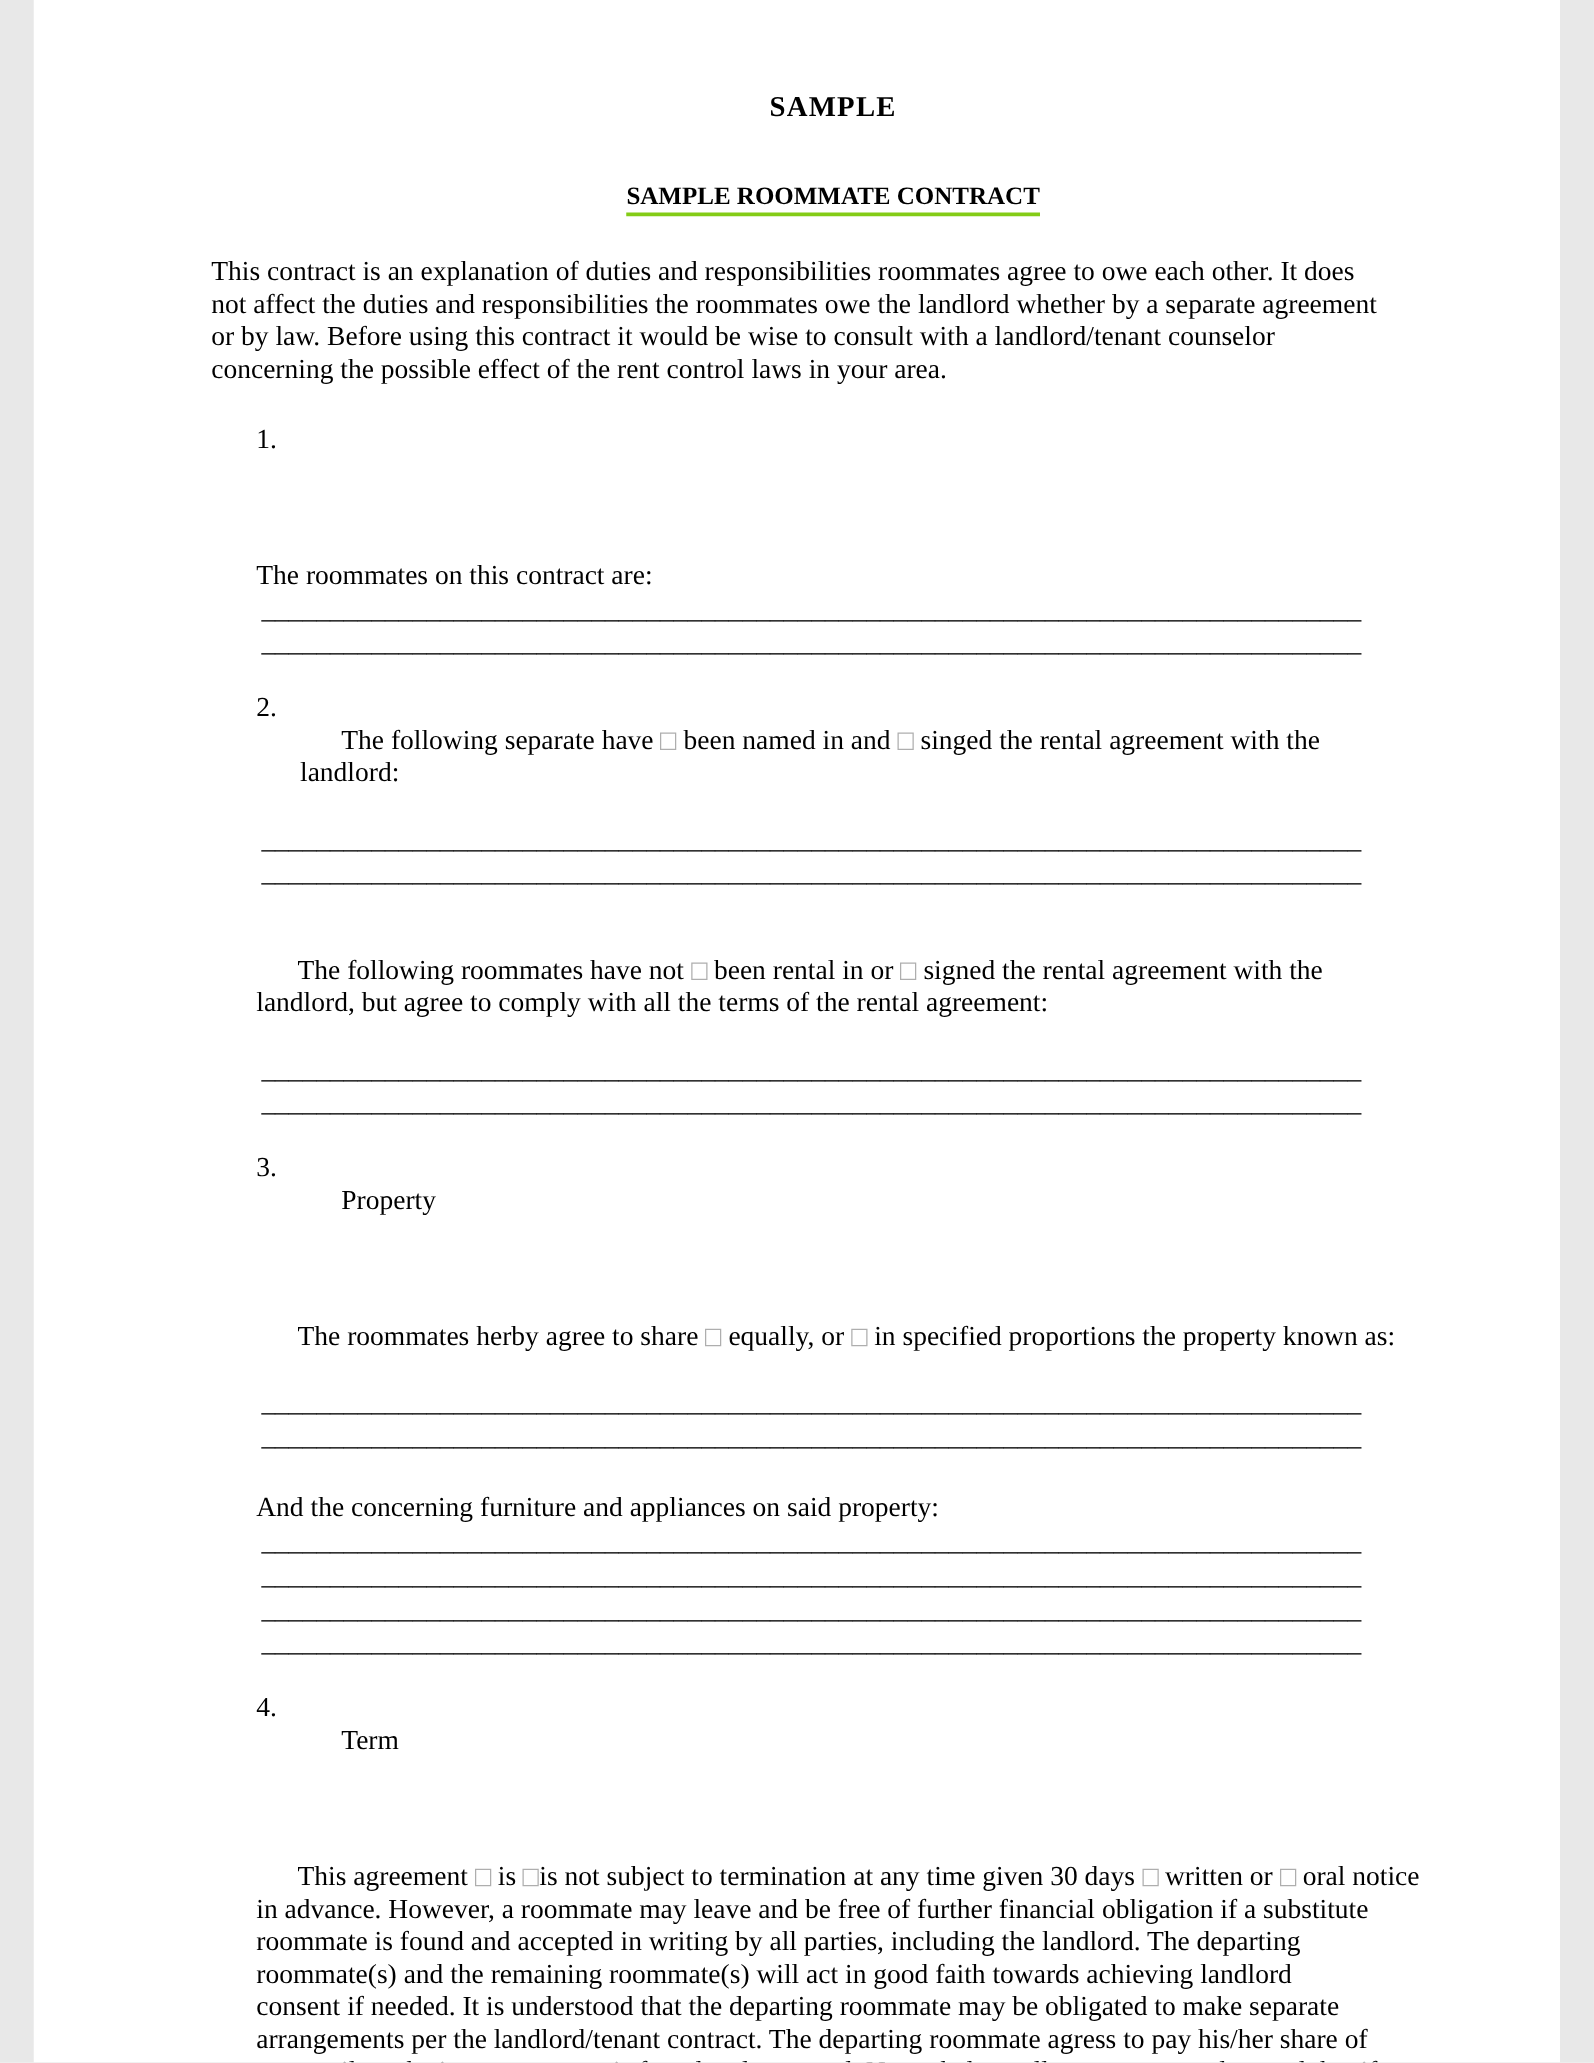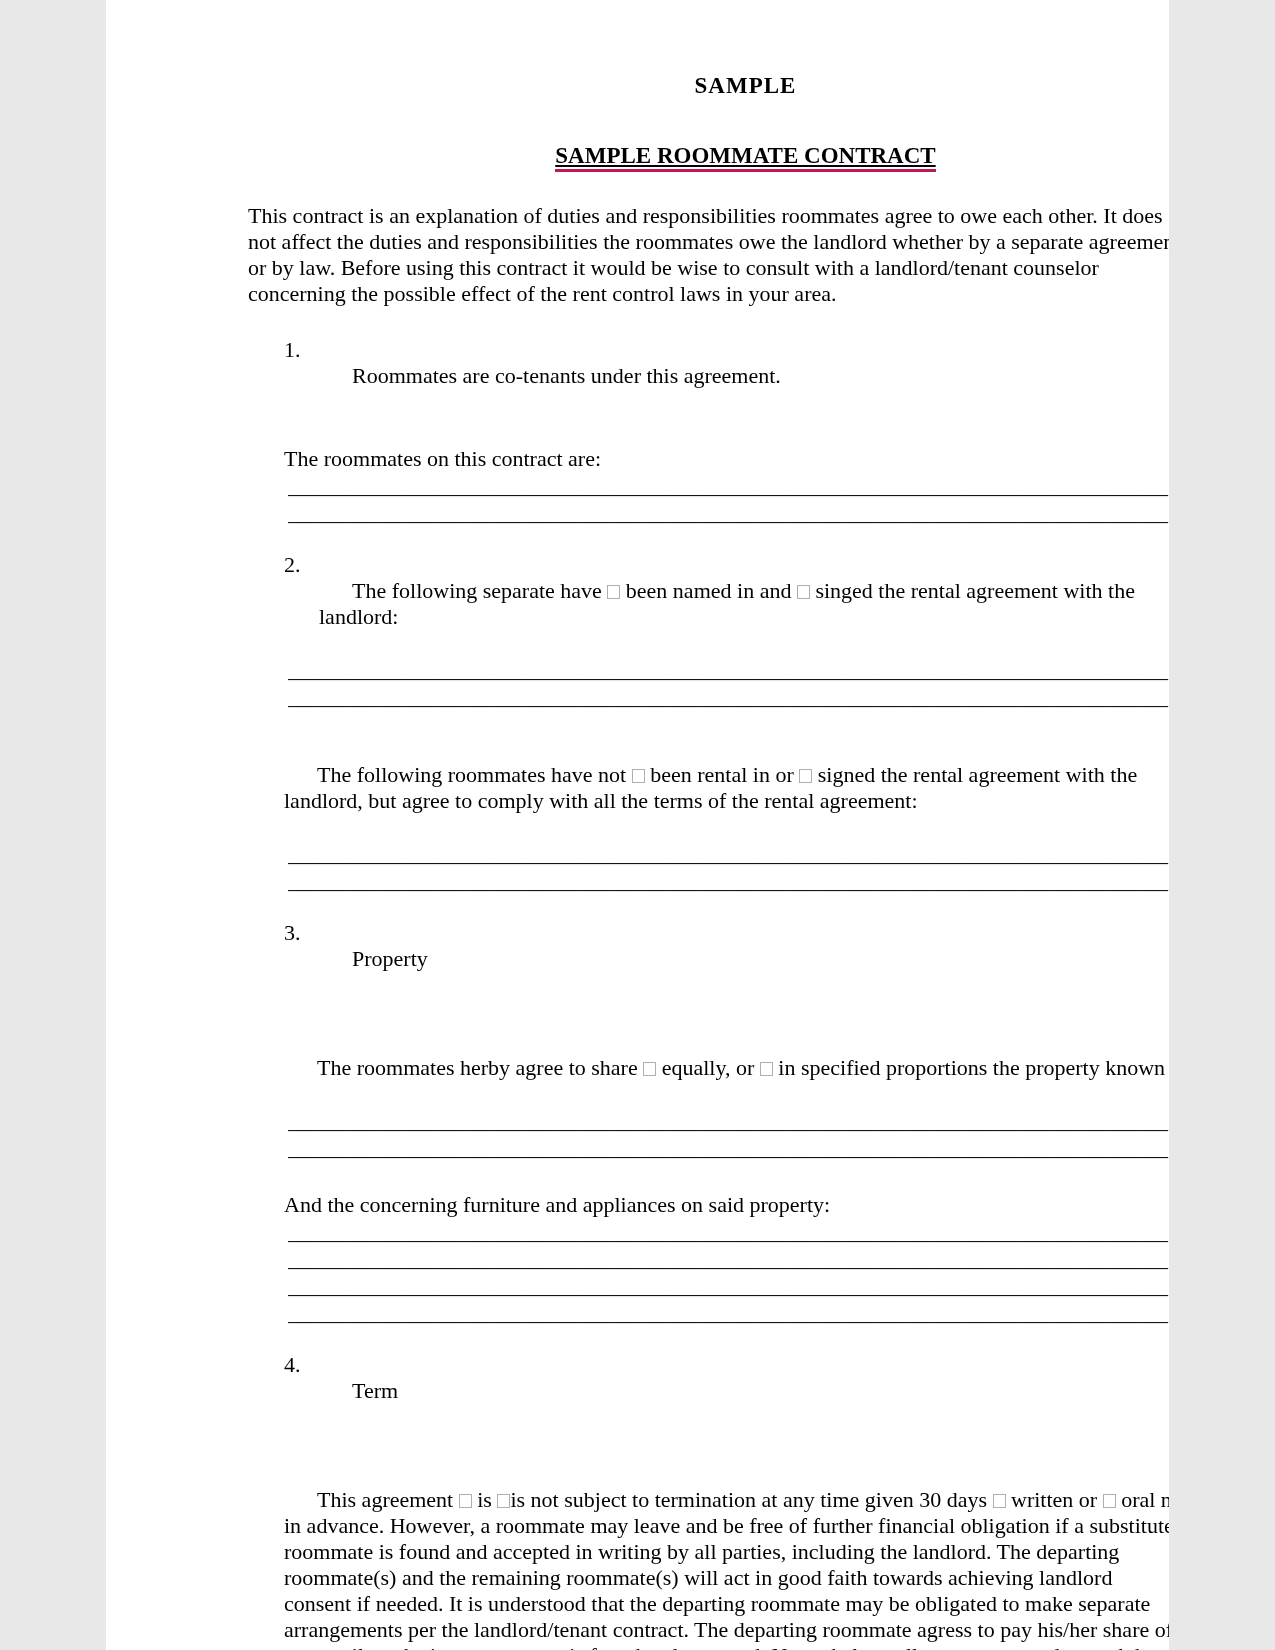--- a/index.html
+++ b/index.html
@@ -1,40 +1,39 @@
 <!DOCTYPE html>
 <html><head>
 <meta charset="utf-8">
 <style>
   html,body{margin:0;padding:0;background:#e8e8e8;}
   .page{
     position:relative;
-    width:1063px;height:1650px;
+    width:1221px;height:1650px;
     margin:0 auto;
     background:#ffffff;
     color:#000000;
     font-family:"Liberation Serif","DejaVu Serif",serif;
     font-size:22px;line-height:26px;
     overflow:hidden;
   }
   .content{position:absolute;left:142px;top:0;width:995px;}
 
   .wm{
     text-align:center;font-weight:bold;
     font-size:23px;letter-spacing:1px;
   }
   .wm-top{margin-top:73px;}
 
   .title-row{margin-top:44px;text-align:center;}
   .title-row .title-text{
     display:inline-block;
-    font-weight:bold;font-size:23px;
-    border-bottom:3px solid #be185d;
+    font-weight:bold;font-size:20px;
+    border-bottom:3px solid #84cc16;
     padding-bottom:0px;
-    text-decoration:underline;
   }
 
   .para{white-space:pre-wrap;margin-top:31px;}
   .intro{}
 
   .indent1{margin-left:36px;}
   .list-row{position:relative;margin-left:71px;white-space:pre-wrap;}
   .list-row .num{position:absolute;left:-35px;top:0;}
 
   .mt30{margin-top:30px;}
@@ -66,21 +65,21 @@
     <div class="title-row">
       <span class="title-text">SAMPLE ROOMMATE CONTRACT</span>
     </div>
 
     <div class="para intro">This contract is an explanation of duties and responsibilities roommates agree to owe each other. It does
 not affect the duties and responsibilities the roommates owe the landlord whether by a separate agreement
 or by law. Before using this contract it would be wise to consult with a landlord/tenant counselor
 concerning the possible effect of the rent control laws in your area.</div>
 
     <div class="list-row mt30">
-      <span class="num">1.</span><span>Roommates are co-tenants under this agreement.</span>
+      <span class="num">1.</span>
     </div>
     <div class="para indent1">The roommates on this contract are:</div>
     <div class="blank-group">
       <div class="blank-row">________________________________________________________________________________</div>
       <div class="blank-row">________________________________________________________________________________</div>
     </div>
 
     <div class="list-row mt26">
       <span class="num">2.</span><span>The following separate have </span><span class="cb"></span><span> been named in and </span><span class="cb"></span><span> singed the rental agreement with the
 landlord:</span>

